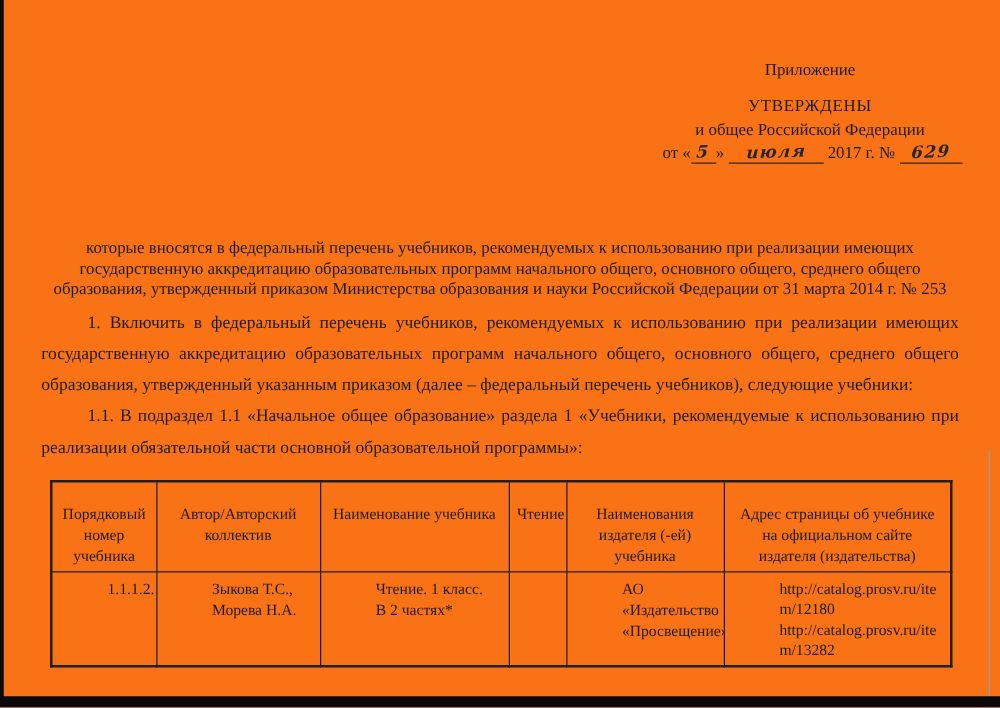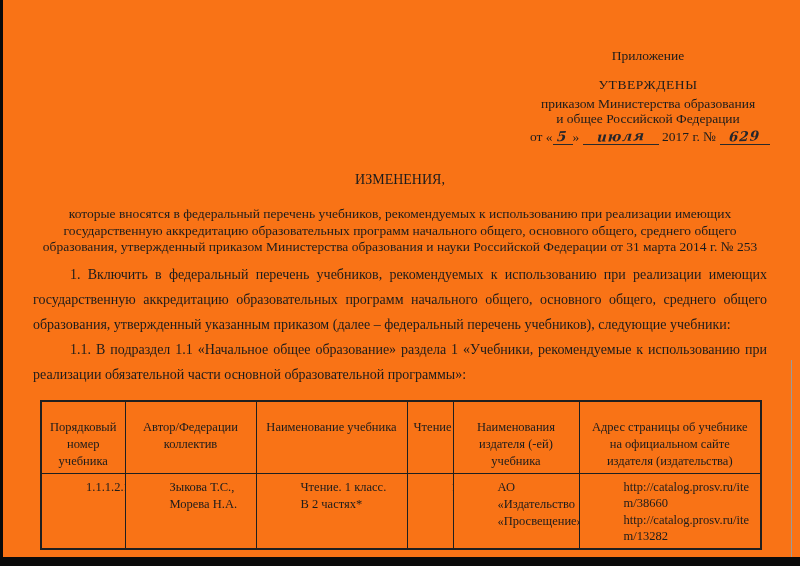--- a/index.html
+++ b/index.html
@@ -67,44 +67,42 @@
 </head>
 <body>
 
 <div class="page">
 
   <div class="scan-left-strip"></div>
 
   <div class="approval">
     <div class="attachment">Приложение</div>
     <div class="approved">УТВЕРЖДЕНЫ</div>
-    <div>приказом Министерства образования</div>
     <div>и общее Российской Федерации</div>
     <div class="date-line"><span>от «</span><span class="blank blank-day"><span class="hand">5</span></span><span>»</span> <span class="blank blank-month"><span class="hand">июля</span></span> <span>2017 г. №</span> <span class="blank blank-num"><span class="hand">629</span></span></div>
   </div>
 
   <div class="main">
-    <h1 class="doc-title">ИЗМЕНЕНИЯ,</h1>
     <p class="doc-subtitle">которые вносятся в федеральный перечень учебников, рекомендуемых к использованию при реализации имеющих государственную аккредитацию образовательных программ начального общего, основного общего, среднего общего образования, утвержденный приказом Министерства образования и науки Российской Федерации от 31 марта 2014 г. № 253</p>
     <p class="para">1. Включить в федеральный перечень учебников, рекомендуемых к использованию при реализации имеющих государственную аккредитацию образовательных программ начального общего, основного общего, среднего общего образования, утвержденный указанным приказом (далее – федеральный перечень учебников), следующие учебники:</p>
     <p class="para">1.1. В  подраздел 1.1 «Начальное общее образование» раздела 1 «Учебники, рекомендуемые к использованию при реализации обязательной части основной образовательной программы»:</p>
 
     <table class="fp">
       <colgroup>
         <col style="width:84px">
           <col style="width:131px">
           <col style="width:151px">
         <col style="width:46px">
           <col style="width:126px">
           <col style="width:182px">
       </colgroup>
       <thead>
         <tr class="head-row">
           <th>Порядковый номер учебника</th>
-          <th>Автор/Федерации коллектив</th>
+          <th>Автор/Авторский коллектив</th>
           <th>Наименование учебника</th>
           <th>Чтение</th>
           <th>Наименования издателя (-ей) учебника</th>
           <th>Адрес страницы об учебнике на официальном сайте издателя (издательства)</th>
         </tr>
       </thead>
       <tbody>
         <tr class="data-row">
           <td>1.1.1.2.10.4</td>
           <td>
@@ -114,21 +112,21 @@
           <td>
             <div>Чтение. 1 класс.</div>
             <div>В 2 частях*</div>
           </td>
           <td class="cell-grade">1</td>
           <td>
             <div>АО «Издательство</div>
             <div>«Просвещение»</div>
           </td>
           <td>
-            <div class="url-line">http://catalog.prosv.ru/item/38660</div>
+            <div class="url-line">http://catalog.prosv.ru/item/12180</div>
             <div class="url-line">http://catalog.prosv.ru/item/13282</div>
           </td>
         </tr>
       </tbody>
     </table>
 
     <div class="footer-note">Изменения - 08</div>
   </div>
 
   <div class="scan-right-line"></div>

